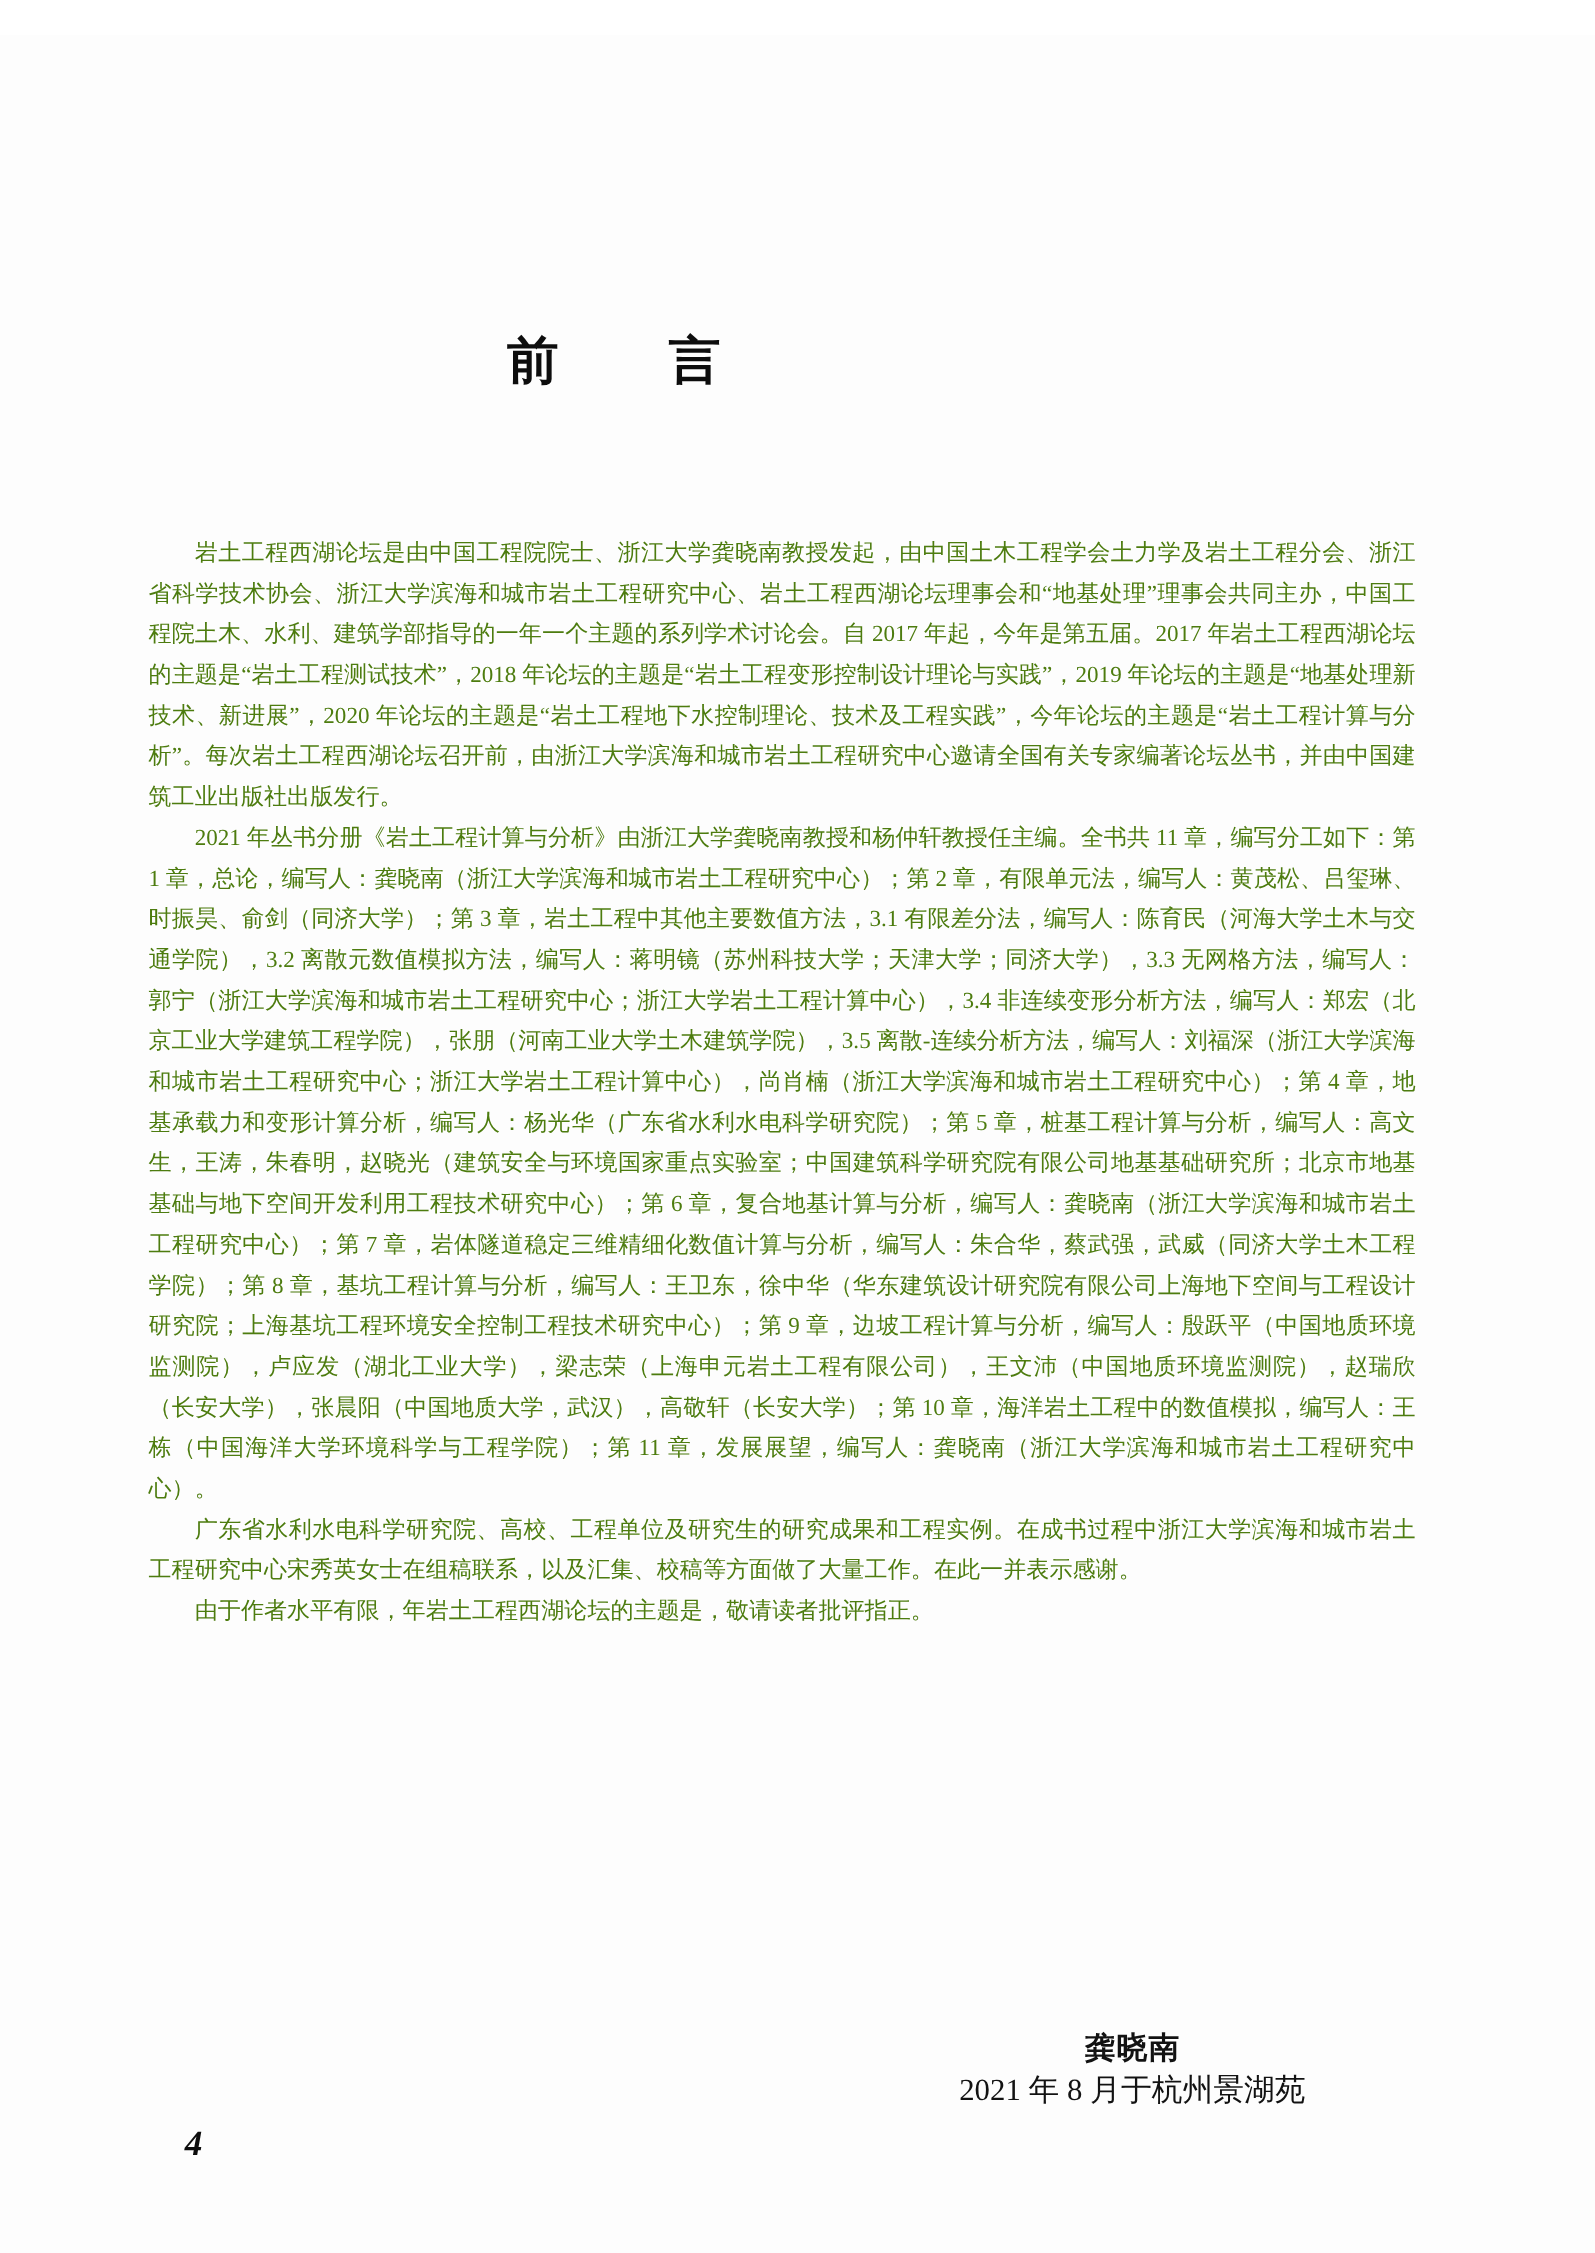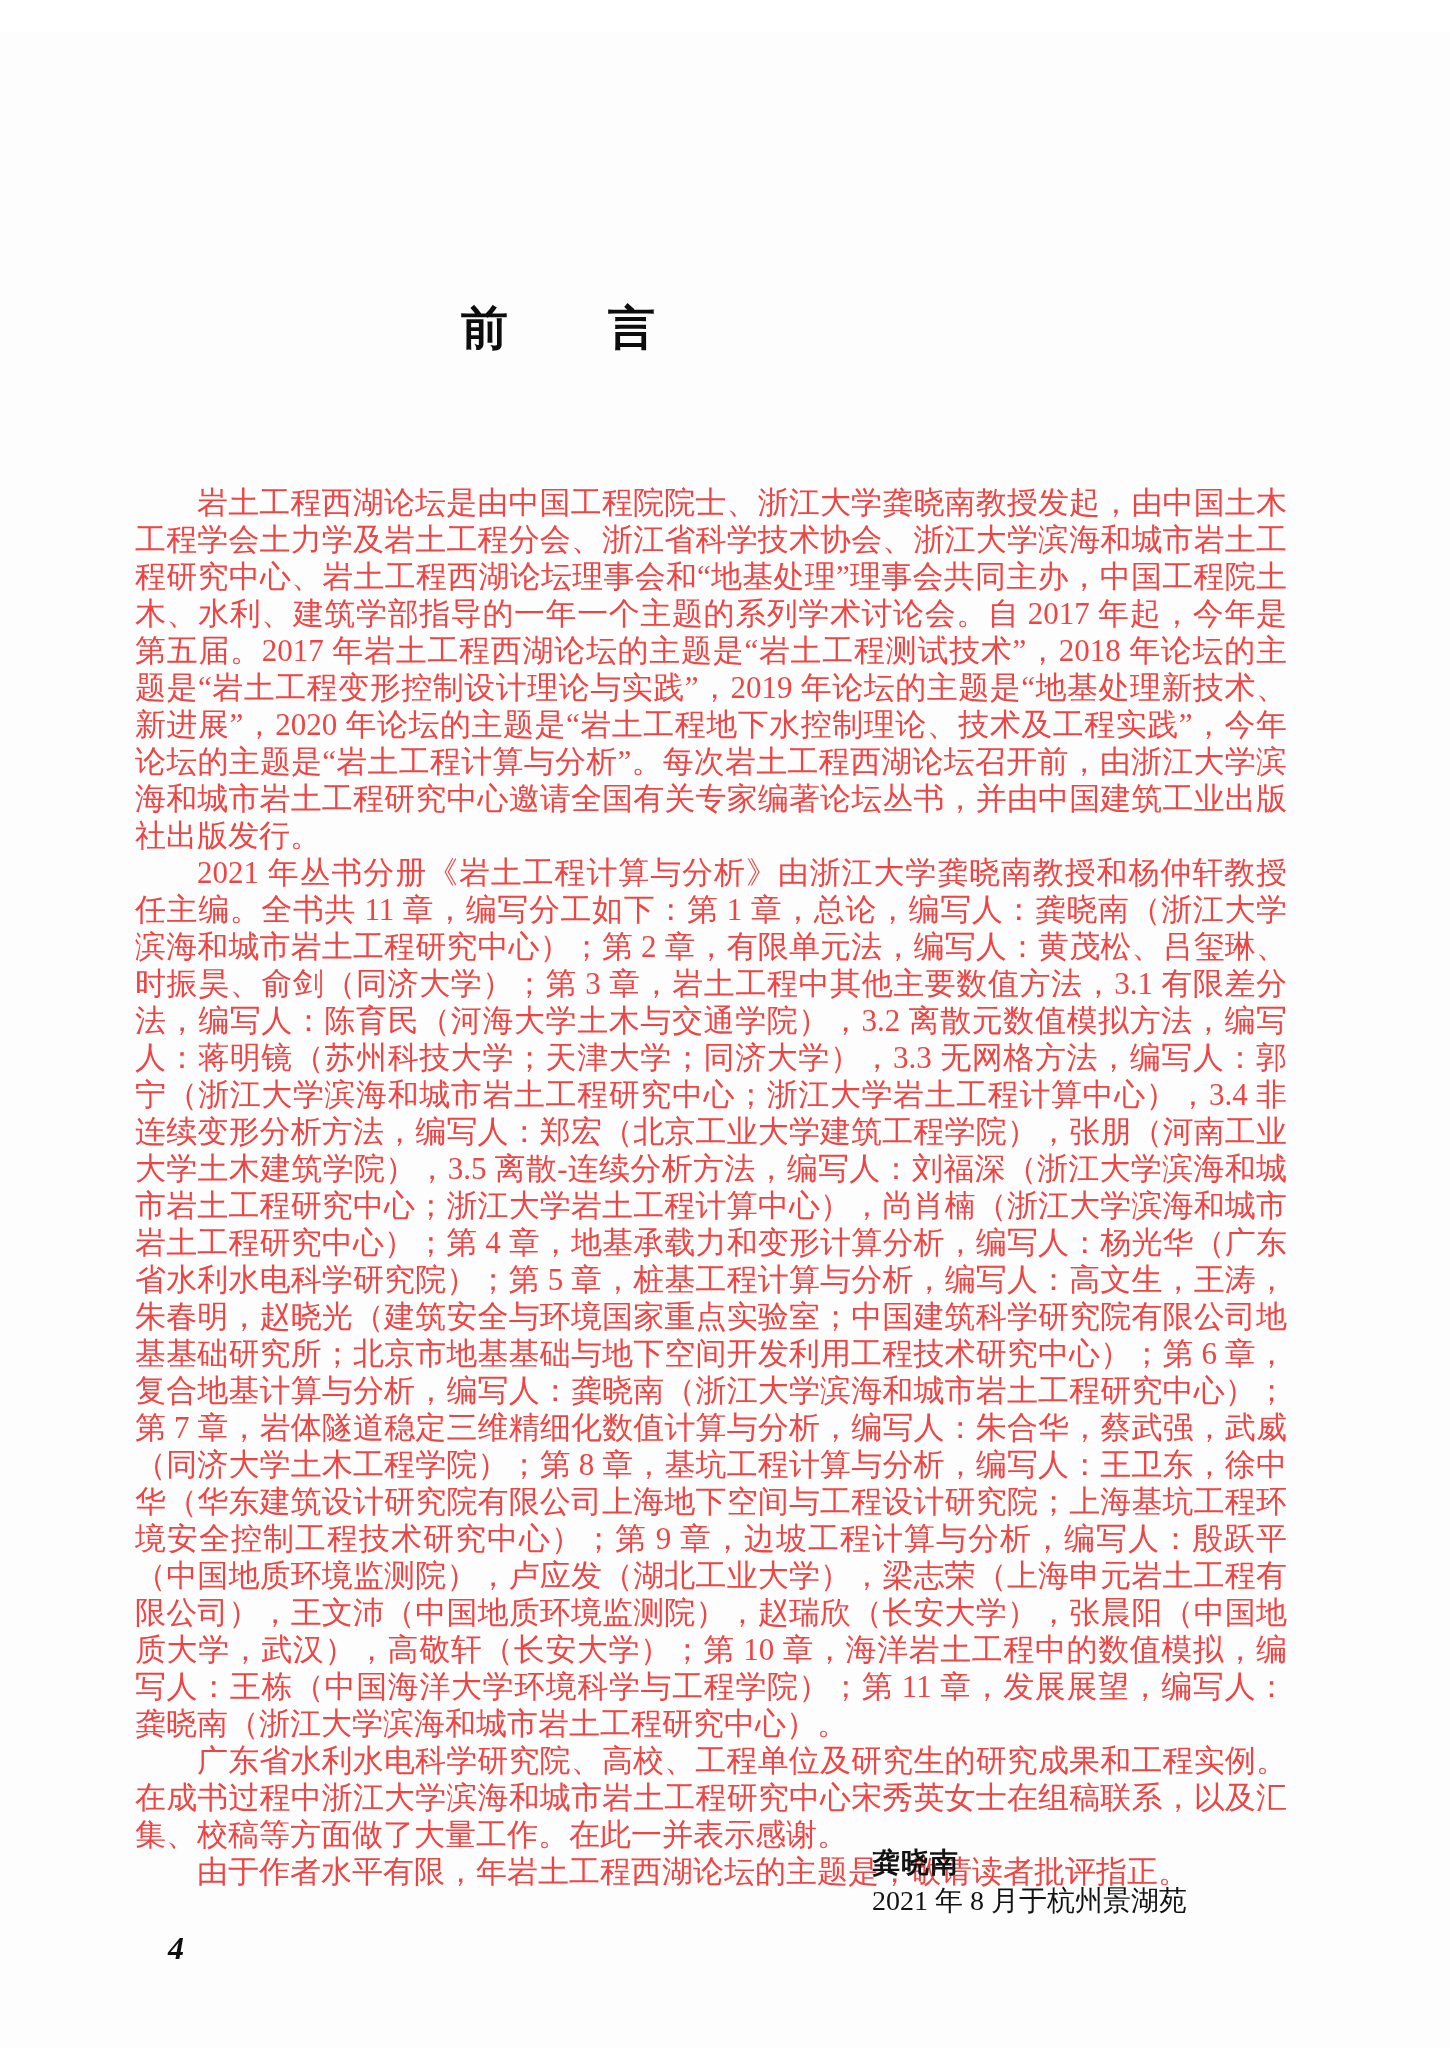--- a/index.html
+++ b/index.html
@@ -30,31 +30,32 @@
     color: #0d0d0d;
   }
   .content {
     position: absolute;
     left: 135px;
     top: 452px;
     width: 1152px;
   }
   .content p {
     margin: 0;
-    font-size: 31px;
+    font-size: 21px;
     line-height: 37px;
     text-align: justify;
     text-justify: inter-ideograph;
     text-indent: 2em;
-    color: #ef4444;
+    color: #4d7c0f;
   }
   .signature-block {
     position: absolute;
     top: 1812px;
     right: 263px;
+    text-align: center;
     font-size: 28px;
     line-height: 38px;
     color: #121212;
   }
   .signature-name {
     font-weight: bold;
     letter-spacing: 1px;
   }
   .page-number {
     position: absolute;

